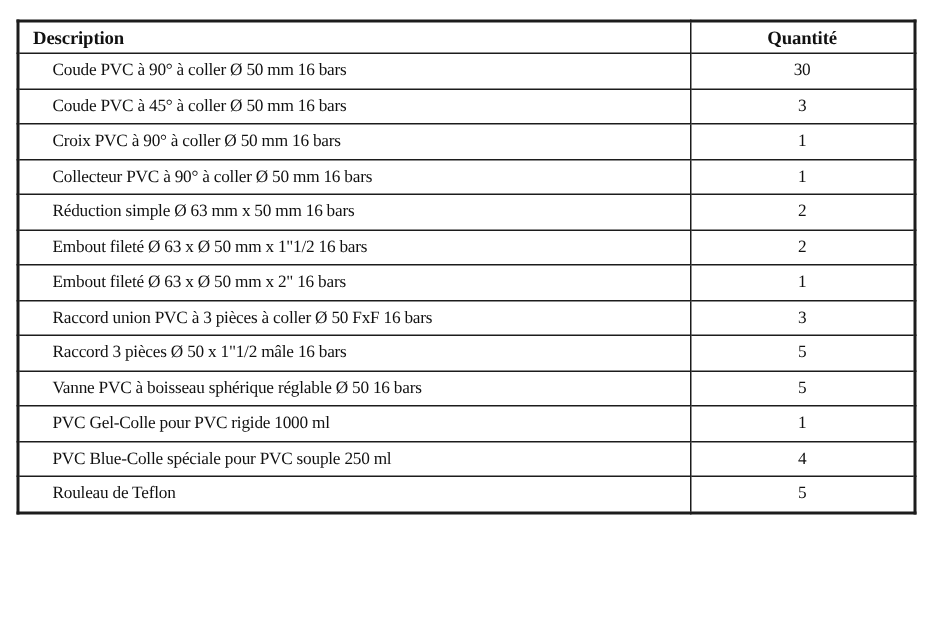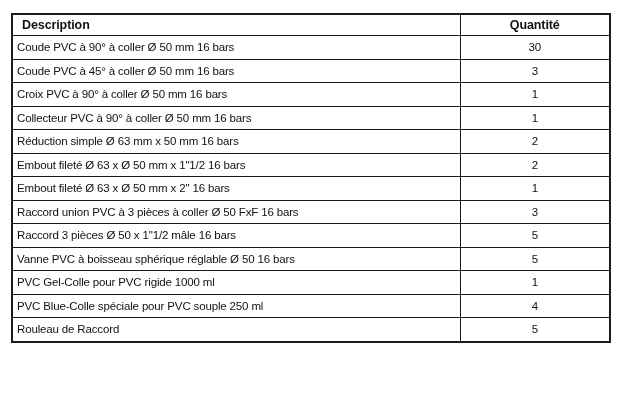--- a/index.html
+++ b/index.html
@@ -12,20 +12,21 @@
     height: 416px;
     font-family: "Liberation Sans", sans-serif;
     color: #111111;
     overflow: hidden;
   }
   .page {
     position: relative;
     width: 592px;
     height: 416px;
     background: #ffffff;
+    font-family: Liberation Serif, serif;
   }
   table.boq-table {
     position: absolute;
     left: 11px;
     top: 13px;
     width: 598px;
     border-collapse: collapse;
     table-layout: fixed;
     background: #ffffff;
   }
@@ -53,21 +54,21 @@
   th.h-qty {
     text-align: center;
   }
   td {
     height: 20.5px;
     font-size: 11.5px;
     letter-spacing: -0.15px;
   }
   td.cell-desc {
     text-align: left;
-    padding-left: 4px;
+    padding-left: 22px;
   }
   td.cell-qty {
     text-align: center;
   }
 </style>
 </head>
 <body>
 
 <div class="page">
   <table class="boq-table">
@@ -139,18 +140,18 @@
     <td class="cell-desc">PVC Gel-Colle pour PVC rigide 1000 ml</td>
     <td class="cell-qty">1</td>
   </tr>
 
   <tr>
     <td class="cell-desc">PVC Blue-Colle spéciale pour PVC souple 250 ml</td>
     <td class="cell-qty">4</td>
   </tr>
 
   <tr>
-    <td class="cell-desc">Rouleau de Raccord</td>
+    <td class="cell-desc">Rouleau de Teflon</td>
     <td class="cell-qty">5</td>
   </tr>
 </tbody>
   </table>
 </div>
 
 </body></html>

